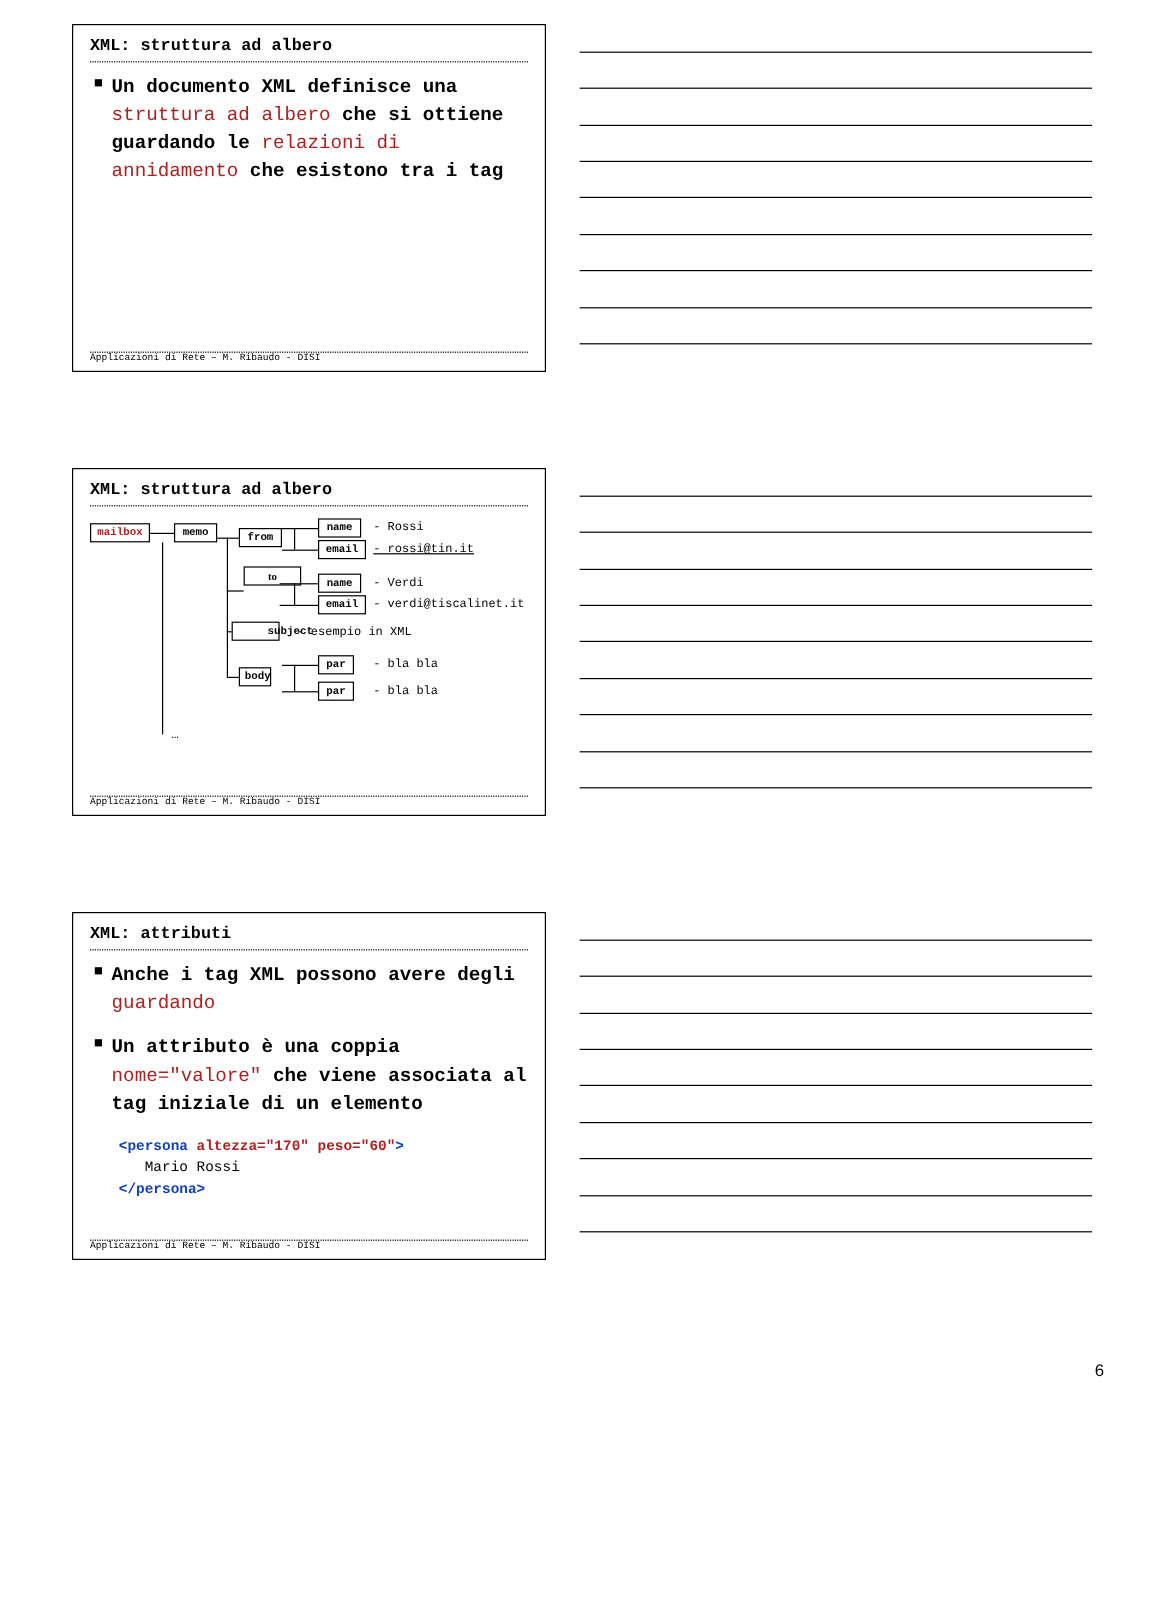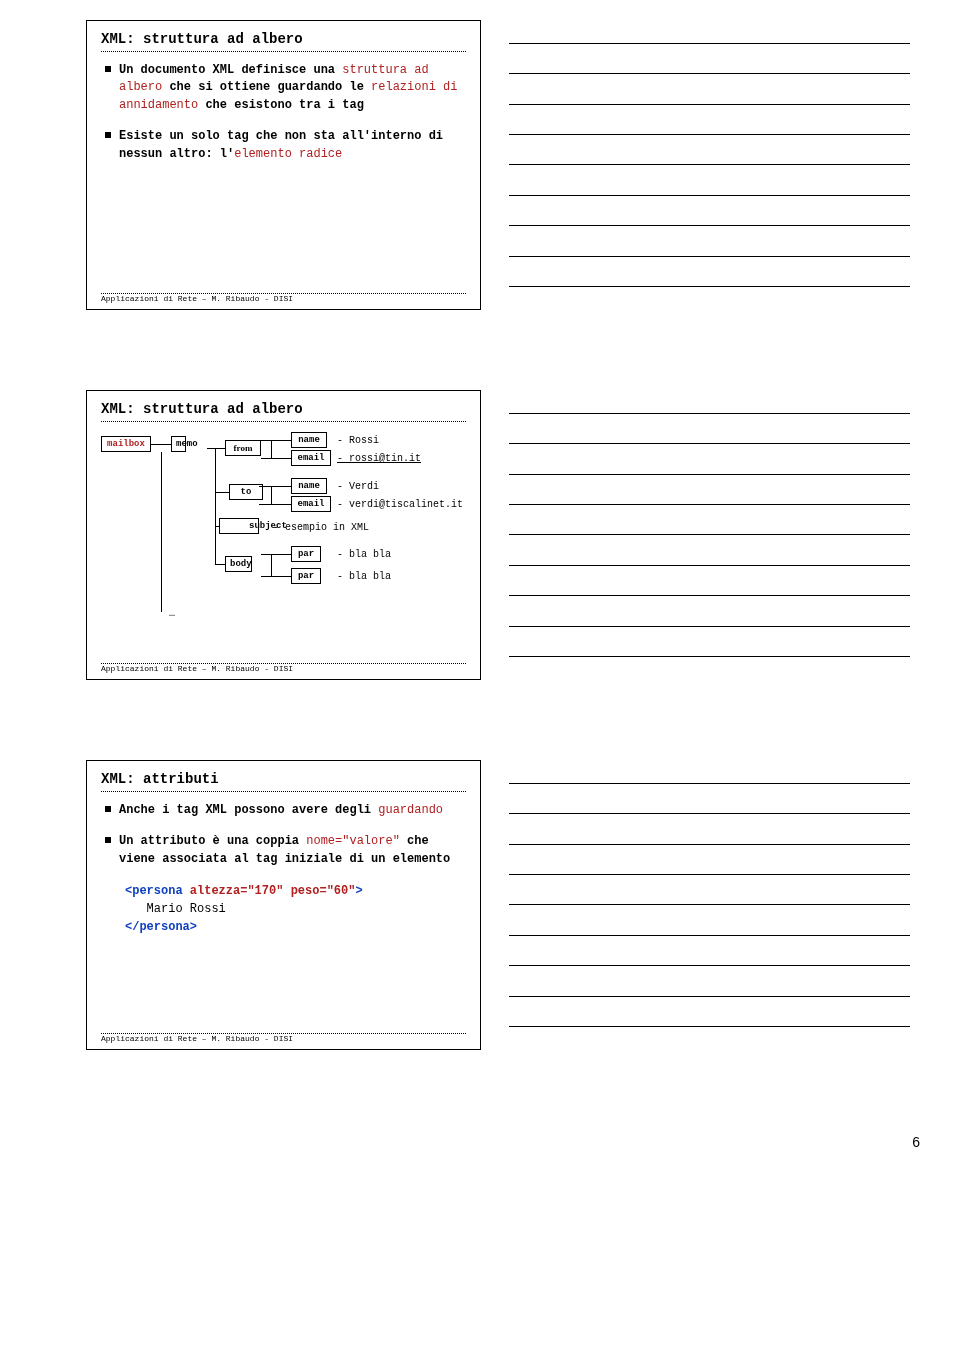--- a/index.html
+++ b/index.html
@@ -9,21 +9,20 @@
     width: 960px;
     margin: 0 auto;
     padding: 20px 0 30px 0;
     position: relative;
   }
   .row {
     display: flex;
     margin-bottom: 80px;
     gap: 28px;
     padding: 0 50px 0 60px;
-    margin-left: 26px;
   }
   .slide {
     width: 395px;
     border: 1px solid #000;
     padding: 10px 14px 6px 14px;
     flex-shrink: 0;
     min-height: 290px;
     position: relative;
   }
   .slide-title {
@@ -32,21 +31,21 @@
     color: #000;
     margin-bottom: 4px;
   }
   .title-rule {
     border-bottom: 1px dotted #000;
     margin-bottom: 10px;
   }
   .bullet {
     display: flex;
     margin-bottom: 14px;
-    font-size: 12px;
+    font-size: 16px;
     line-height: 1.45;
     padding-left: 4px;
   }
   .bullet .sq {
     width: 6px; height: 6px; background:#000; flex-shrink:0;
     margin-right: 8px; margin-top: 4px;
   }
   .bullet-text b { font-weight: bold; }
   .red { color: #b02020; }
   .blue { color: #1040c0; }
@@ -97,26 +96,20 @@
     <div class="title-rule"></div>
 
     <div class="bullet">
       <div class="sq"></div>
       <div class="bullet-text">
         <b>Un documento XML definisce una</b>
         <span class="red">struttura ad albero</span><b><span> che si ottiene guardando le </span></b><span class="red">relazioni di annidamento</span><b><span> che esistono tra i tag</span></b>
       </div>
     </div>
 
-    <div class="bullet">
-      <div class="sq"></div>
-      <div class="bullet-text">
-        <b>Esiste un solo tag che non sta all'interno di nessun altro: l'</b><span class="red">elemento radice</span>
-      </div>
-    </div>
 
     <div class="slide-footer">
       <div class="dot"></div>
       <div class="txt">Applicazioni di Rete – M. Ribaudo - DISI</div>
     </div>
   </div>
   <div class="notelines">
     <div></div>
       <div></div>
       <div></div>
@@ -131,31 +124,31 @@
 
 <div class="row">
   <div class="slide">
     <div class="slide-title">XML: struttura ad albero</div>
     <div class="title-rule"></div>
 
     <div class="tree-wrap">
 
       <div class="node red" style="left:0;top:4px;width:50px;">mailbox</div>
 
-      <div class="node" style="left:70px;top:4px;width:15px;">memo</div>
-
-      <div class="node" style="left:124px;top:8px;width:36px;font-family:Liberation Serif, serif;">from</div>
+      <div class="node" style="left:70px;top:4px;width:36px;">memo</div>
+
+      <div class="node" style="left:124px;top:8px;width:36px;">from</div>
 
       <div class="node" style="left:190px;top:0;width:36px;">name</div>
       <div class="val" style="left:236px;top:3px;">- Rossi</div>
 
       <div class="node" style="left:190px;top:18px;width:40px;">email</div>
       <div class="val" style="left:236px;top:21px;text-decoration:underline;">- rossi@tin.it</div>
 
-      <div class="node" style="left:128px;top:52px;width:34px;">to</div>
+      <div class="node" style="left:128px;top:40px;width:48px;font-family:Liberation Serif, serif;">to</div>
       <div class="node" style="left:190px;top:46px;width:36px;">name</div>
       <div class="val" style="left:236px;top:49px;">- Verdi</div>
       <div class="node" style="left:190px;top:64px;width:40px;">email</div>
       <div class="val" style="left:236px;top:67px;">- verdi@tiscalinet.it</div>
 
       <div class="node" style="left:118px;top:86px;width:40px;padding-left:29px;">subject</div>
       <div class="val" style="left:172px;top:90px;">- esempio in XML</div>
 
       <div class="node" style="left:124px;top:124px;width:27px;">body</div>
       <div class="node" style="left:190px;top:114px;width:30px;">par</div>

